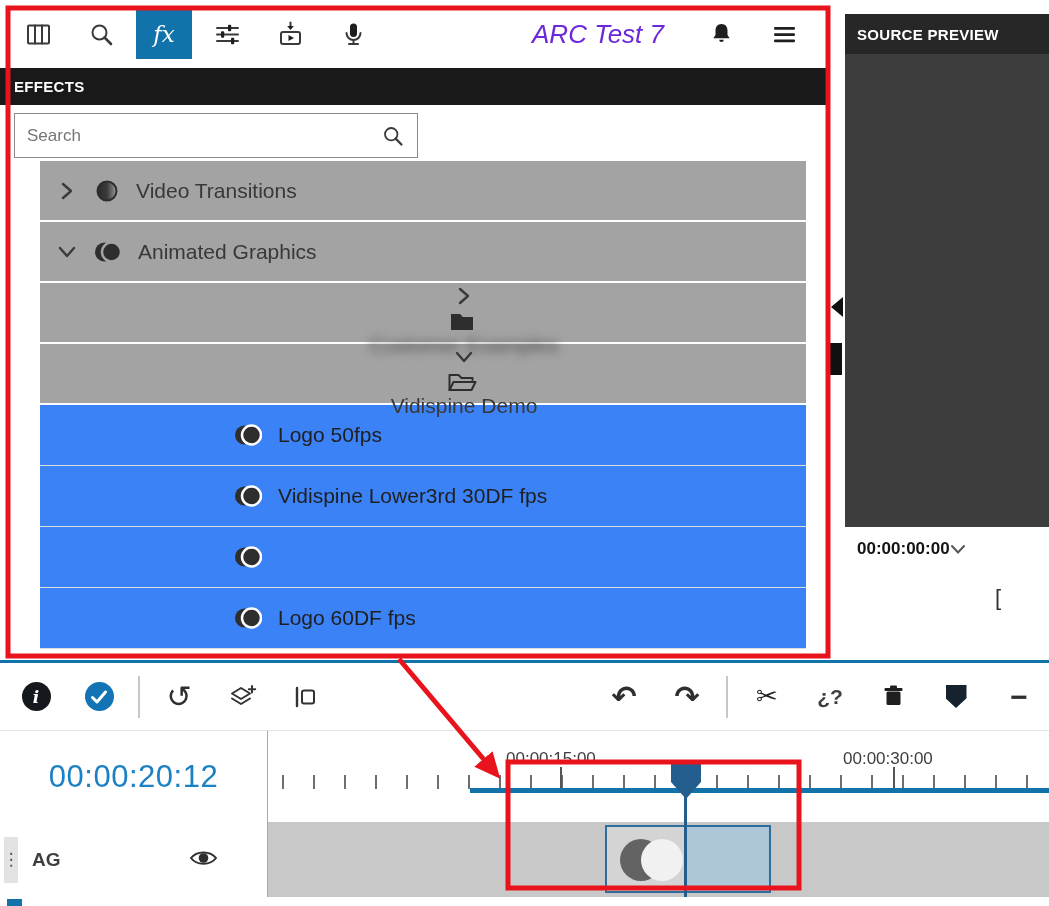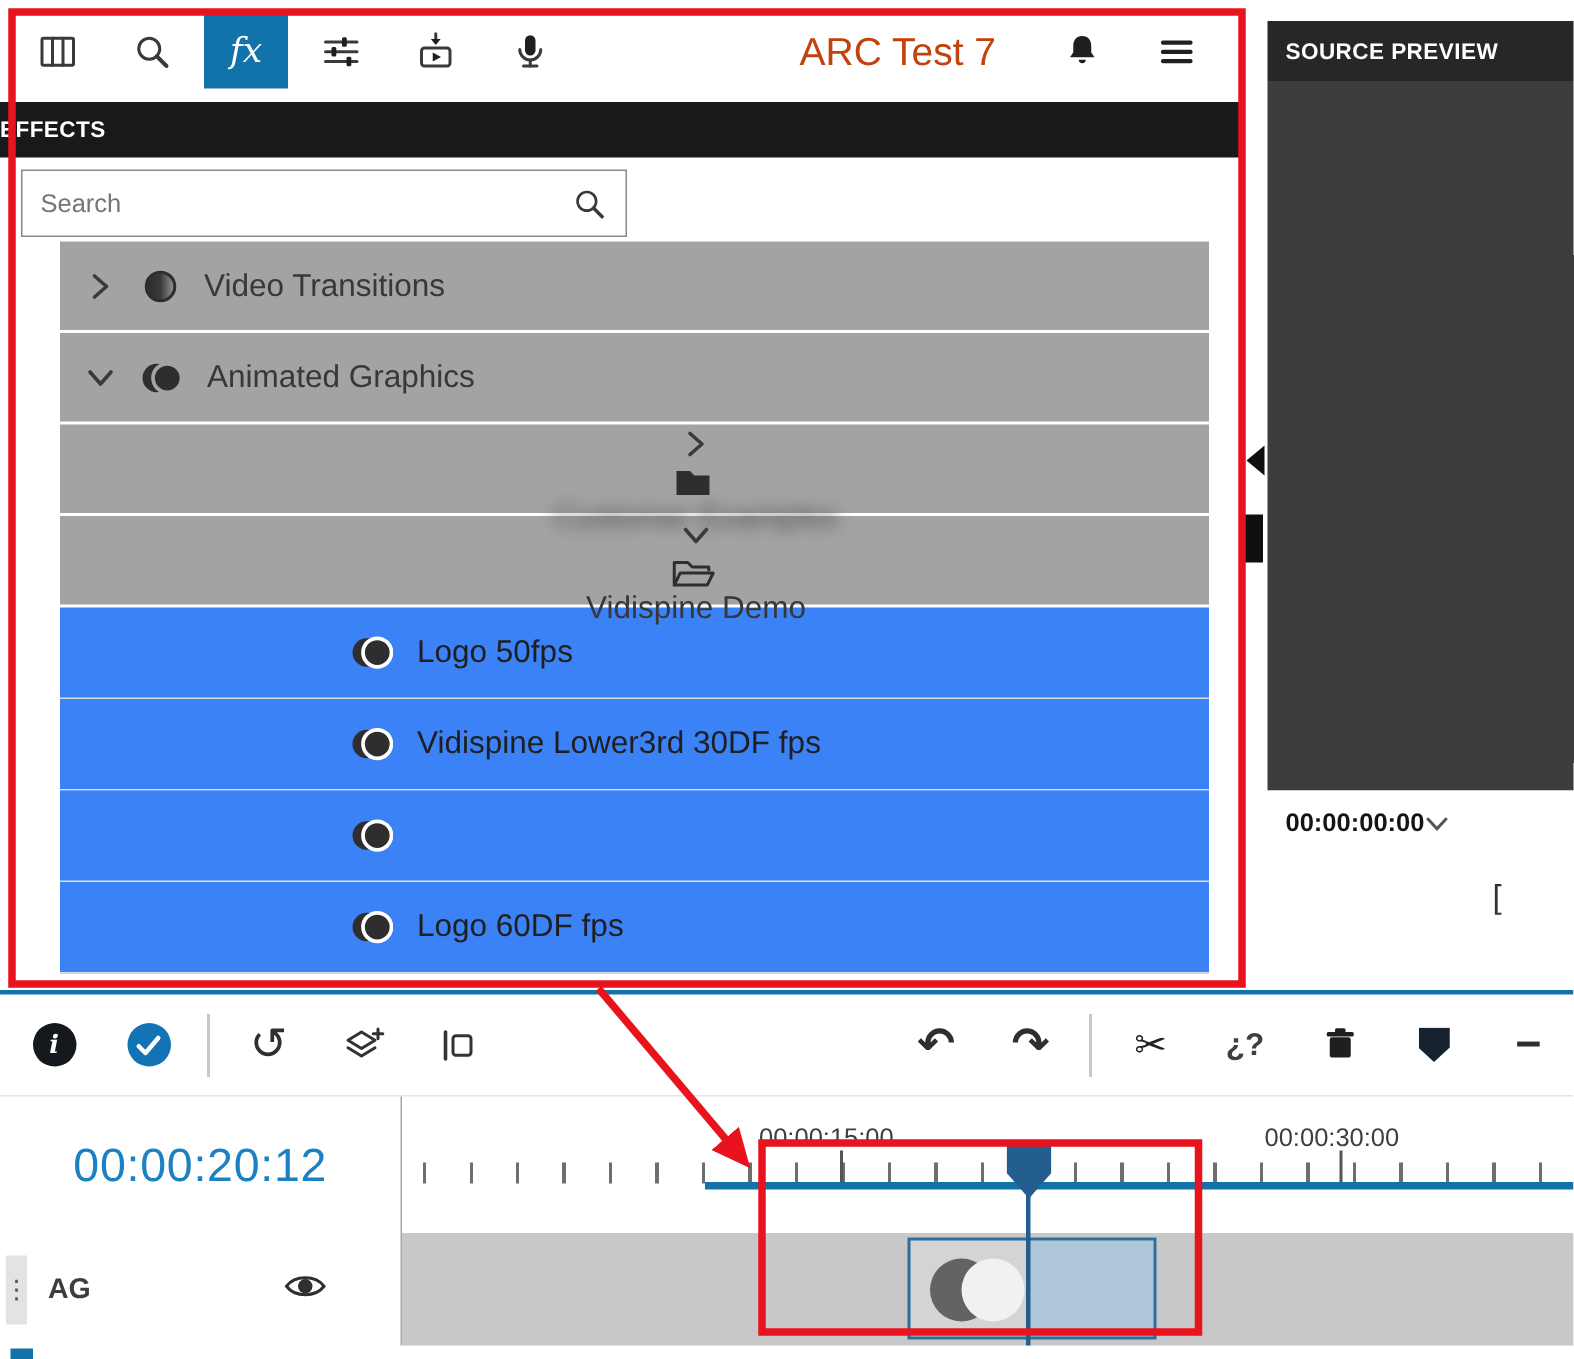--- a/index.html
+++ b/index.html
@@ -7,25 +7,25 @@
   body { position:relative; overflow:hidden; background:#fff;
          font-family:"Liberation Sans","DejaVu Sans",sans-serif; color:#222; }
   button { background:none; border:none; cursor:pointer; padding:0; font:inherit; }
 
   
   .effects-panel { position:absolute; left:0; top:0; width:830px; height:660px; background:#fff; }
   .fx-toolbar { display:flex; align-items:center; height:68px; padding:0 18px 0 10px; gap:7px; }
   .tb-btn { width:56px; height:50px; display:flex; align-items:center; justify-content:center; flex:0 0 auto; }
   .tb-btn.active { background:#1173a9; }
   .fx-glyph { font-family:"DejaVu Serif",serif; font-style:italic; font-size:23px; color:#fff; }
-  .app-title { margin-left:auto; font-size:26px; color:#c2410c; white-space:nowrap; }
+  .app-title { margin-left:auto; font-size:26px; color:#6d28d9; white-space:nowrap;font-style:italic; }
   .fx-toolbar .right-gap { margin-left:22px; }
 
   .effects-header { height:37px; background:#191919; color:#fff; font-weight:bold; font-size:15px;
-                    letter-spacing:.3px; display:flex; align-items:center; }
+                    letter-spacing:.3px; display:flex; align-items:center; padding-left:14px; }
 
   .search-wrap { margin:8px 0 0 14px; width:404px; height:45px; border:1px solid #8a8a8a;
                  display:flex; align-items:center; padding:0 12px; background:#fff; }
   .search-wrap input { flex:1; border:none; outline:none; font-size:17px; color:#333; background:transparent; }
   .search-wrap input::placeholder { color:#757575; }
 
   .tree { margin-top:3px; width:806px; }
   .tree-row { height:59px; display:flex; align-items:center; font-size:21px;margin-left:40px; }
   .tree-row.cat { background:#a3a3a3; color:#383838; margin-bottom:2px; }
   .tree-row.leaf { background:#3b82f6; color:#1f1f1f; height:61px; border-bottom:1px solid #dedede; }

